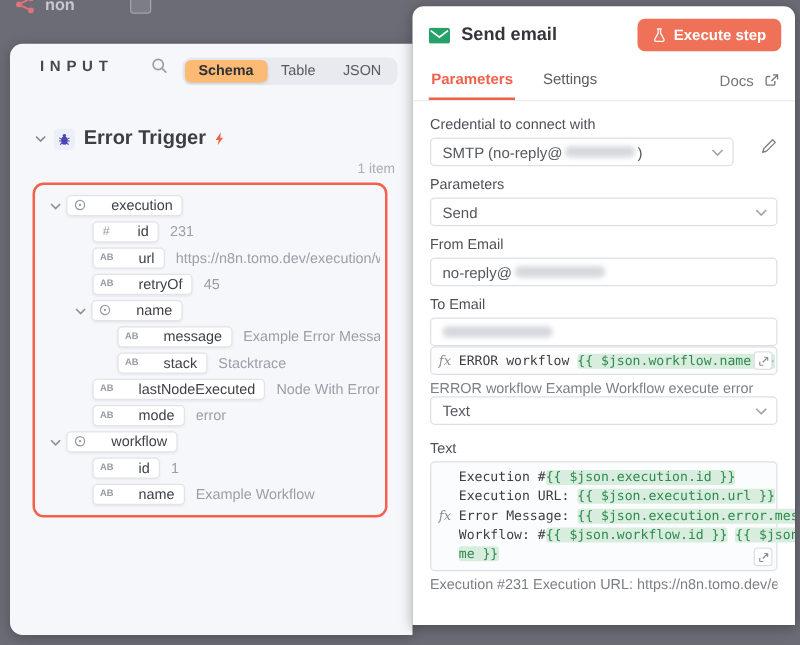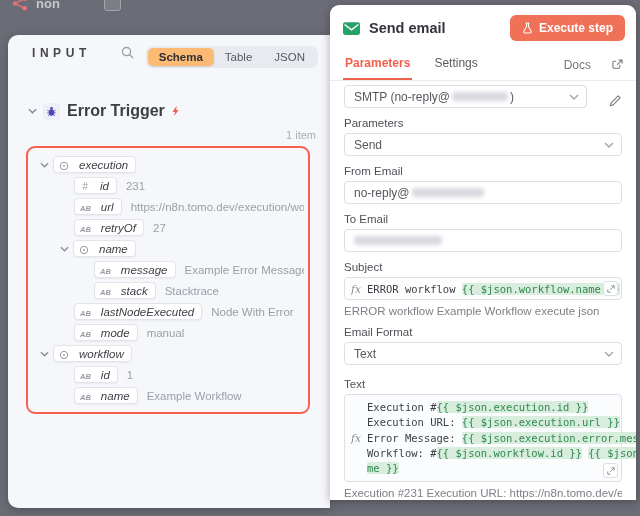--- a/index.html
+++ b/index.html
@@ -40,25 +40,24 @@
   .item-count { margin-left:auto; font-size:11px; color:#aaadb6;margin-top:48px; }
 
   .tree-box {
     position:relative; margin:5px 20px 0 18px;
     border:2px solid #f4604c; border-radius:9px;
     padding:6px 4px 6px 6px;
   }
   .tree-row { height:21px; display:flex; align-items:center; overflow:hidden; }
   .row-chev { color:#8c8f97; margin-right:4px; flex:none; }
   .pill {
-    display:inline-flex; align-items:flex-end; gap:10px; flex:none;
+    display:inline-flex; align-items:flex-start; gap:20px; flex:none;
     background:#fff; border:1px solid #e2e4ea; border-radius:4px;
     padding:1.5px 7px 1.5px 5px; font-size:11.5px; color:#3f4147;
     box-shadow:0 1px 2px rgba(40,40,60,.06);
-    font-style:italic;
   }
   .tico { color:#989ba4; font-size:7.5px; font-weight:700; min-width:10px; text-align:center; }
   .tico.num { font-size:10px; font-weight:400; }
   .tico svg { margin:0 auto; }
   .tval { margin-left:9px; font-size:11.5px; color:#9b9ea8; white-space:nowrap; overflow:hidden; }
 
   .vars-footer { display:flex; align-items:center; gap:7px; margin:7px 0 0 20px; font-size:11.5px; font-weight:600; color:#3c3e44; cursor:pointer; }
   .vars-footer .chev-right { color:#7e8188; }
 
   
@@ -72,33 +71,33 @@
   .ndv-title { font-size:14.5px; font-weight:700; color:#33353a; margin-left:9px; }
   .exec-btn {
     margin-left:auto; display:flex; align-items:center; gap:6px;
     background:#ee7158; color:#fff; border:none; border-radius:6px;
     font-size:12px; font-weight:600; padding:6px 12px; cursor:pointer;
     font-family:"Liberation Sans", sans-serif;
   }
   .ndv-tabs { display:flex; align-items:center; padding:0 13px; border-bottom:1px solid #eaecef; }
   .ndv-tab { font-size:12px; padding:7px 2px 8px; margin-right:20px; color:#5a5c62; cursor:pointer; border-bottom:2px solid transparent;text-align:right; }
   .ndv-tab.active { color:#f0614c; font-weight:700; border-bottom-color:#f0614c; }
-  .docs-link { margin-left:auto; display:flex; align-items:center; gap:21px; font-size:12px; color:#74777e; cursor:pointer; }
+  .docs-link { margin-left:auto; display:flex; align-items:center; gap:9px; font-size:12px; color:#74777e; cursor:pointer; }
 
   .ndv-body { flex:1; overflow:hidden; padding:4px 14px 0; }
   .f-label { font-size:11.5px; color:#4e5056; margin:9px 0 4px; }
   .inp, .sel {
     position:relative; height:23px; display:flex; align-items:center;
     border:1px solid #dcdfe6; border-radius:4px; background:#fff;
     font-size:12px; color:#55585e; padding:0 22px 0 9px; cursor:text;
     white-space:nowrap; overflow:hidden;
   }
   .sel { cursor:pointer; }
   .sel .chev { position:absolute; right:7px; top:8px; color:#a2a5ad; }
-  .cred-row { display:flex; align-items:flex-end; gap:21px; }
+  .cred-row { display:flex; align-items:flex-start; gap:21px; }
   .cred-row .sel { flex:1; }
   .pencil { color:#7c7f86; cursor:pointer; flex:none; }
 
   .redact { display:inline-block; height:9px; border-radius:4px; background:#d6d8de; filter:blur(2px); vertical-align:-1px; }
   .r-cred { width:56px; margin:0 2px; }
   .r-from { width:72px; margin-left:2px; }
   .r-to   { width:88px; }
 
   .expr-field {
     position:relative; border:1px solid #dcdfe6; border-radius:4px; background:#fdfdfe;
@@ -202,21 +201,21 @@
           <span class="tico">AB</span>
           <span>url</span>
         </span>
         <span class="tval">https://n8n.tomo.dev/execution/workflow/1/231</span>
       </div>
       <div class="tree-row" style="padding-left: 40px;">
         <span class="pill">
           <span class="tico">AB</span>
           <span>retryOf</span>
         </span>
-        <span class="tval">27</span>
+        <span class="tval">45</span>
       </div>
       <div class="tree-row" style="padding-left: 26px;">
         <span class="row-chev">
           <svg width="9" height="6" viewBox="0 0 10 6">
             <path d="M1 1l4 4 4-4" stroke="currentColor" stroke-width="1.5" fill="none"></path>
           </svg>
         </span>
         <span class="pill">
           <span class="tico">
             <svg width="10" height="10" viewBox="0 0 12 12">
@@ -246,21 +245,21 @@
           <span class="tico">AB</span>
           <span>lastNodeExecuted</span>
         </span>
         <span class="tval">Node With Error</span>
       </div>
       <div class="tree-row" style="padding-left: 40px;">
         <span class="pill">
           <span class="tico">AB</span>
           <span>mode</span>
         </span>
-        <span class="tval">manual</span>
+        <span class="tval">error</span>
       </div>
       <div class="tree-row" style="padding-left: 6px;">
         <span class="row-chev">
           <svg width="9" height="6" viewBox="0 0 10 6">
             <path d="M1 1l4 4 4-4" stroke="currentColor" stroke-width="1.5" fill="none"></path>
           </svg>
         </span>
         <span class="pill">
           <span class="tico">
             <svg width="10" height="10" viewBox="0 0 12 12">
@@ -317,20 +316,21 @@
       <span>Docs</span>
       <span>
         <svg width="11" height="11" viewBox="0 0 12 12">
             <path d="M4.6 2.4H2.3A1.3 1.3 0 001 3.7v5A1.3 1.3 0 002.3 10h5A1.3 1.3 0 008.6 8.7V6.4M7 1h4v4M10.7 1.3L5.6 6.4" stroke="currentColor" stroke-width="1.15" fill="none"></path>
           </svg>
       </span>
     </div>
   </div>
 
   <div class="ndv-body">
+    <div class="f-label">Credential to connect with</div>
     <div class="cred-row">
       <div class="sel">
         <span>SMTP (no-reply@</span>
           <span class="redact r-cred"></span>
           <span>)</span>
         <span class="chev">
             <svg width="10" height="6" viewBox="0 0 10 6">
               <path d="M1 1l4 4 4-4" stroke="currentColor" stroke-width="1.4" fill="none"></path>
             </svg>
           </span>
@@ -356,33 +356,31 @@
     <div class="inp">
       <span>no-reply@</span>
         <span class="redact r-from"></span>
     </div>
 
     <div class="f-label">To Email</div>
     <div class="inp">
       <span class="redact r-to"></span>
     </div>
 
-    <div class="f-label">Subject</div>
     <div class="expr-field expr-subject">
       <span class="fx">fx</span>
       <span class="seg-host"><span>ERROR workflow </span><span class="expr-tok">{{ $json.workflow.name }}</span><span> execute erro</span></span>
       <span class="expand-btn">
         <svg width="8" height="8" viewBox="0 0 10 10">
             <path d="M9 1L4 6M9 1H5.5M9 1v3.5M1 9h3.5M1 9V5.5" stroke="currentColor" stroke-width="1.2" fill="none"></path>
           </svg>
       </span>
     </div>
-    <div class="preview-line">ERROR workflow Example Workflow execute json</div>
-
-    <div class="f-label">Email Format</div>
+    <div class="preview-line">ERROR workflow Example Workflow execute error</div>
+
     <div class="sel">
       <span>Text</span>
       <span class="chev">
           <svg width="10" height="6" viewBox="0 0 10 6">
             <path d="M1 1l4 4 4-4" stroke="currentColor" stroke-width="1.4" fill="none"></path>
           </svg>
         </span>
     </div>
 
     <div class="f-label" style="margin-top:13px">Text</div>

